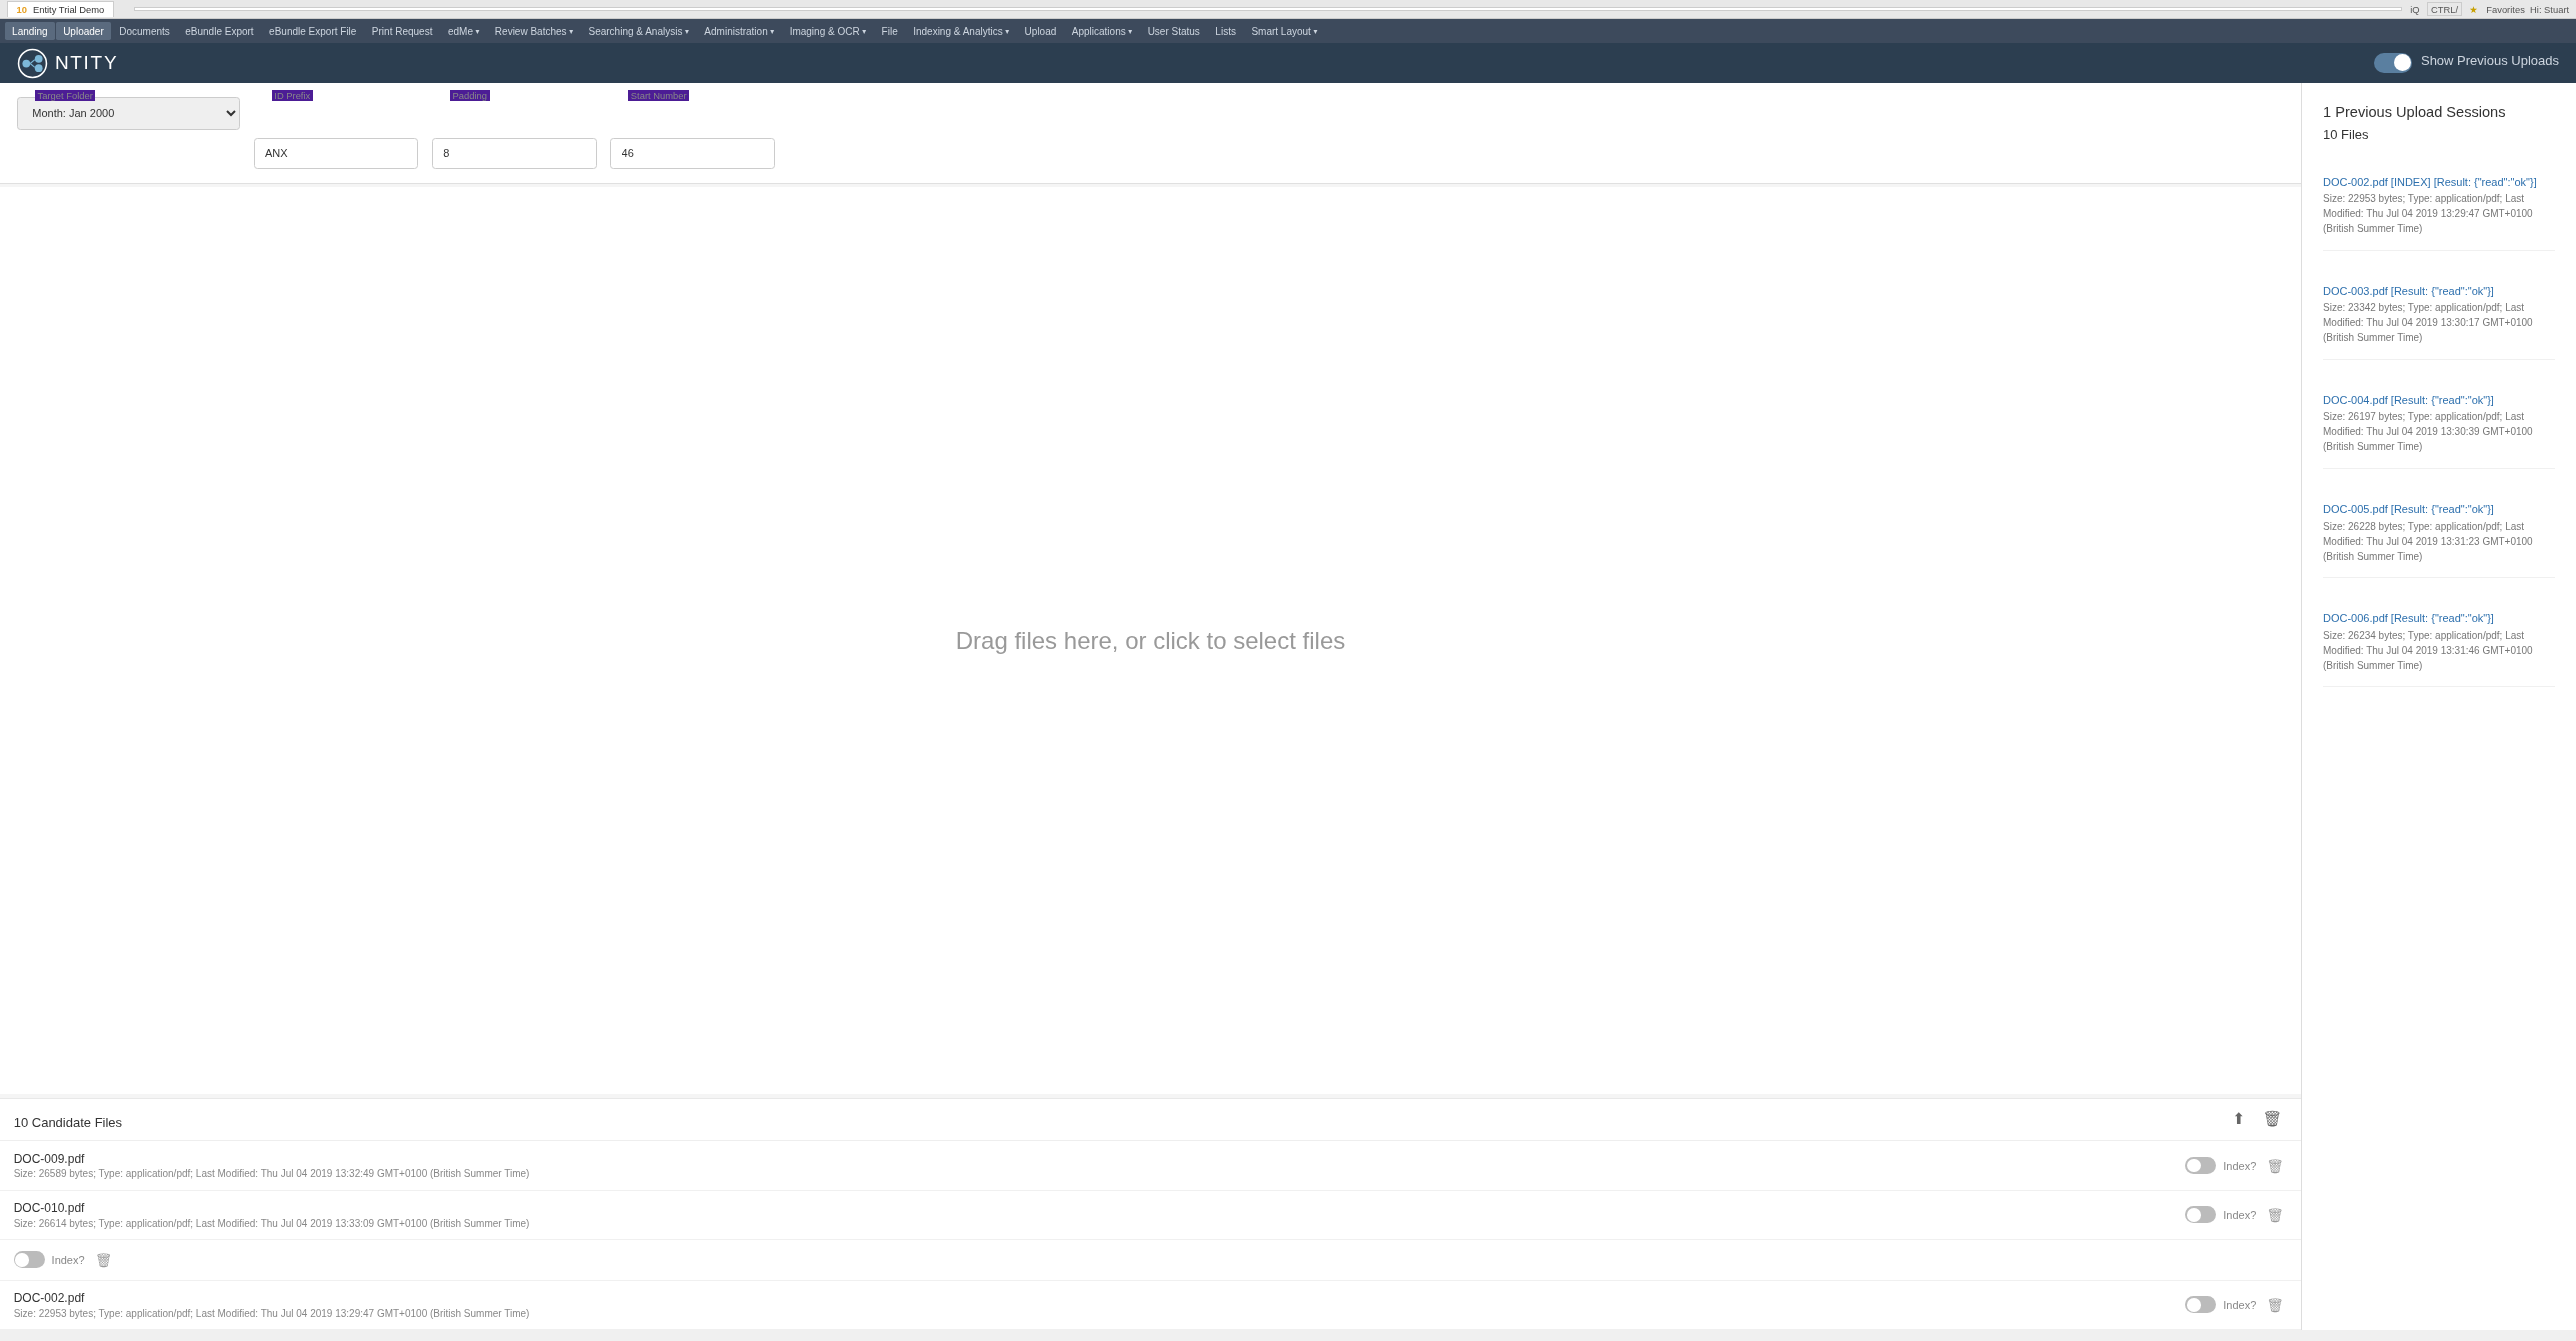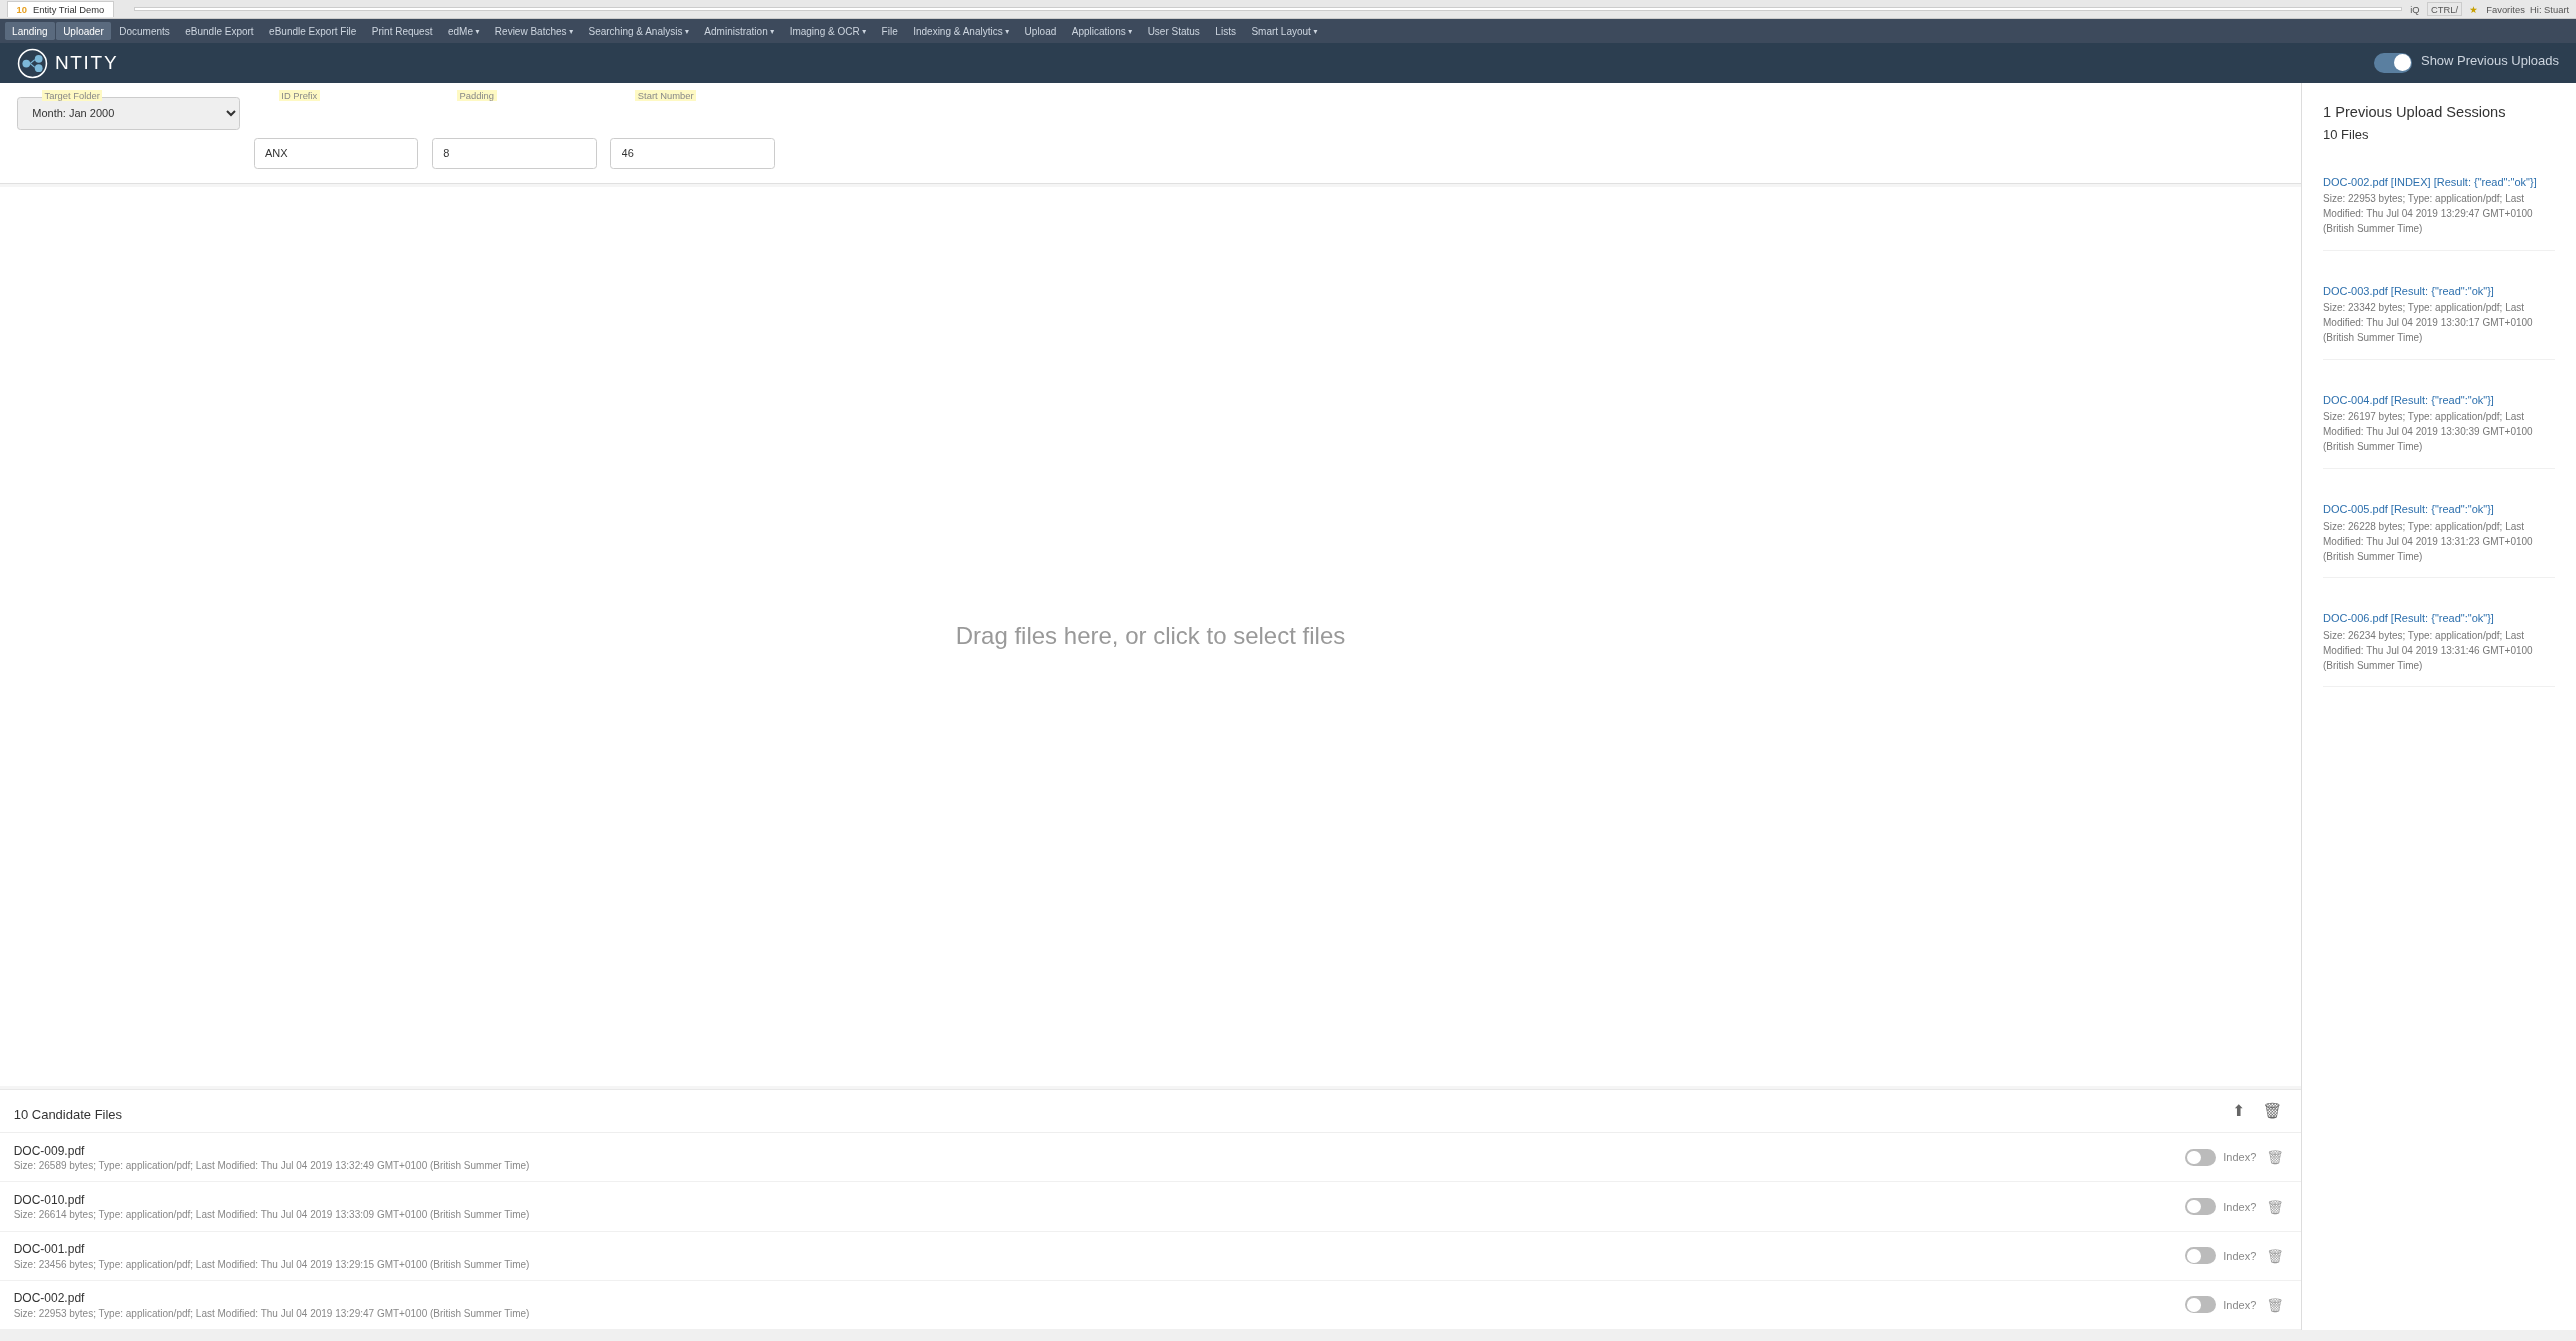--- a/index.html
+++ b/index.html
@@ -138,22 +138,22 @@
     .form-field {
       display: flex;
       flex-direction: column;
       position: relative;
     }
     .form-field label {
       font-size: 9.4px;
       color: #888;
       position: absolute;
       top: -6.9px;
-      left: 25px;
-      background: #fef9c3;
+      left: 18px;
+      background: #4c1d95;
       padding: 0 2.6px;
     }
     .form-field select,
     .form-field input {
       border: 0.9px solid #ccc;
       border-radius: 3.4px;
       padding: 8.6px 10.3px;
       font-size: 11px;
       color: #333;
       outline: none;
@@ -470,24 +470,20 @@
         <div class="file-item-right">
           <div class="index-toggle">
             <div class="index-toggle-knob"></div>
           </div>
           <span class="index-label">Index?</span>
           <button class="delete-btn">🗑</button>
         </div>
       </div>
 
       <div class="file-item">
-        <div class="file-item-left">
-          <span class="file-name">DOC-001.pdf</span>
-          <span class="file-meta">Size: 23456 bytes; Type: application/pdf; Last Modified: Thu Jul 04 2019 13:29:15 GMT+0100 (British Summer Time)</span>
-        </div>
         <div class="file-item-right">
           <div class="index-toggle">
             <div class="index-toggle-knob"></div>
           </div>
           <span class="index-label">Index?</span>
           <button class="delete-btn">🗑</button>
         </div>
       </div>
 
       <div class="file-item">

